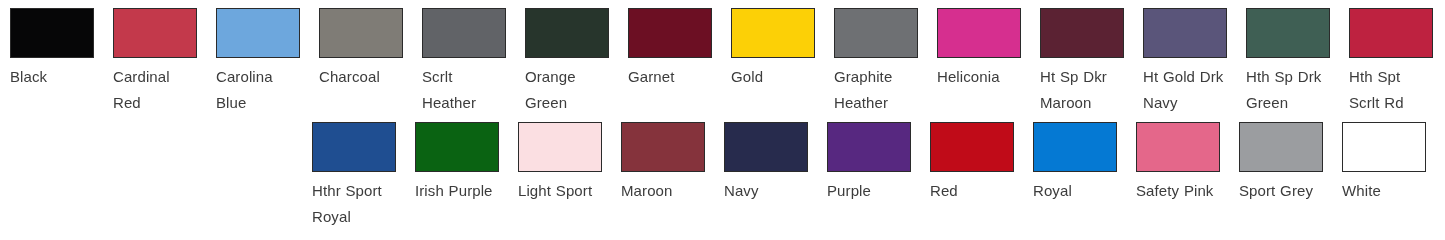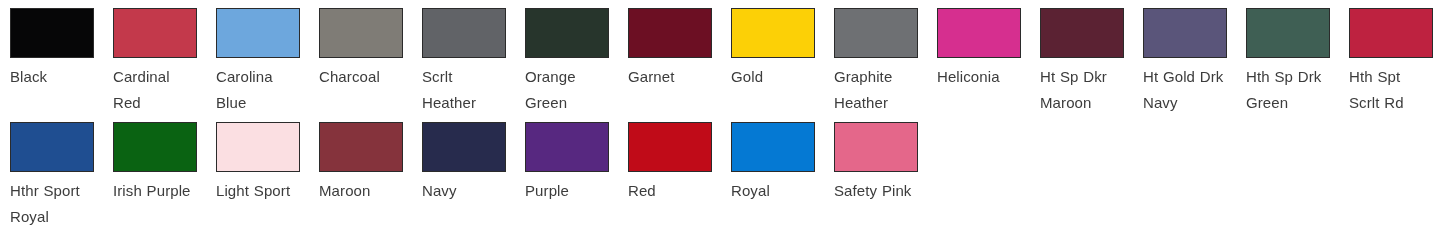--- a/index.html
+++ b/index.html
@@ -25,21 +25,21 @@
 
   .swatch-row {
     display: flex;
     flex-direction: row;
     align-items: flex-start;
     padding-left: 10px;
     box-sizing: border-box;
   }
 
   .swatch-row-1 { height: 114px; }
-  .swatch-row-2 { height: 124px; }
+  .swatch-row-2 { height: 124px; justify-content: flex-end; }
 
   .swatch-cell {
     width: 103px;
     flex: 0 0 103px;
     box-sizing: border-box;
     padding: 0;
     margin: 0;
   }
 
   .swatch-chip {
@@ -210,14 +210,26 @@
         <div class="swatch-label">
           <div>Royal</div>
         </div>
       </div>
       <div class="swatch-cell">
         <div class="swatch-chip" style="background: rgb(228, 103, 138);"></div>
         <div class="swatch-label">
           <div>Safety Pink</div>
         </div>
       </div>
+      <div class="swatch-cell">
+        <div class="swatch-chip" style="background: rgb(155, 157, 160);"></div>
+        <div class="swatch-label">
+          <div>Sport Grey</div>
+        </div>
+      </div>
+      <div class="swatch-cell">
+        <div class="swatch-chip" style="background: rgb(255, 255, 255);"></div>
+        <div class="swatch-label">
+          <div>White</div>
+        </div>
+      </div>
     </div>
 </div>
 
 </body></html>

